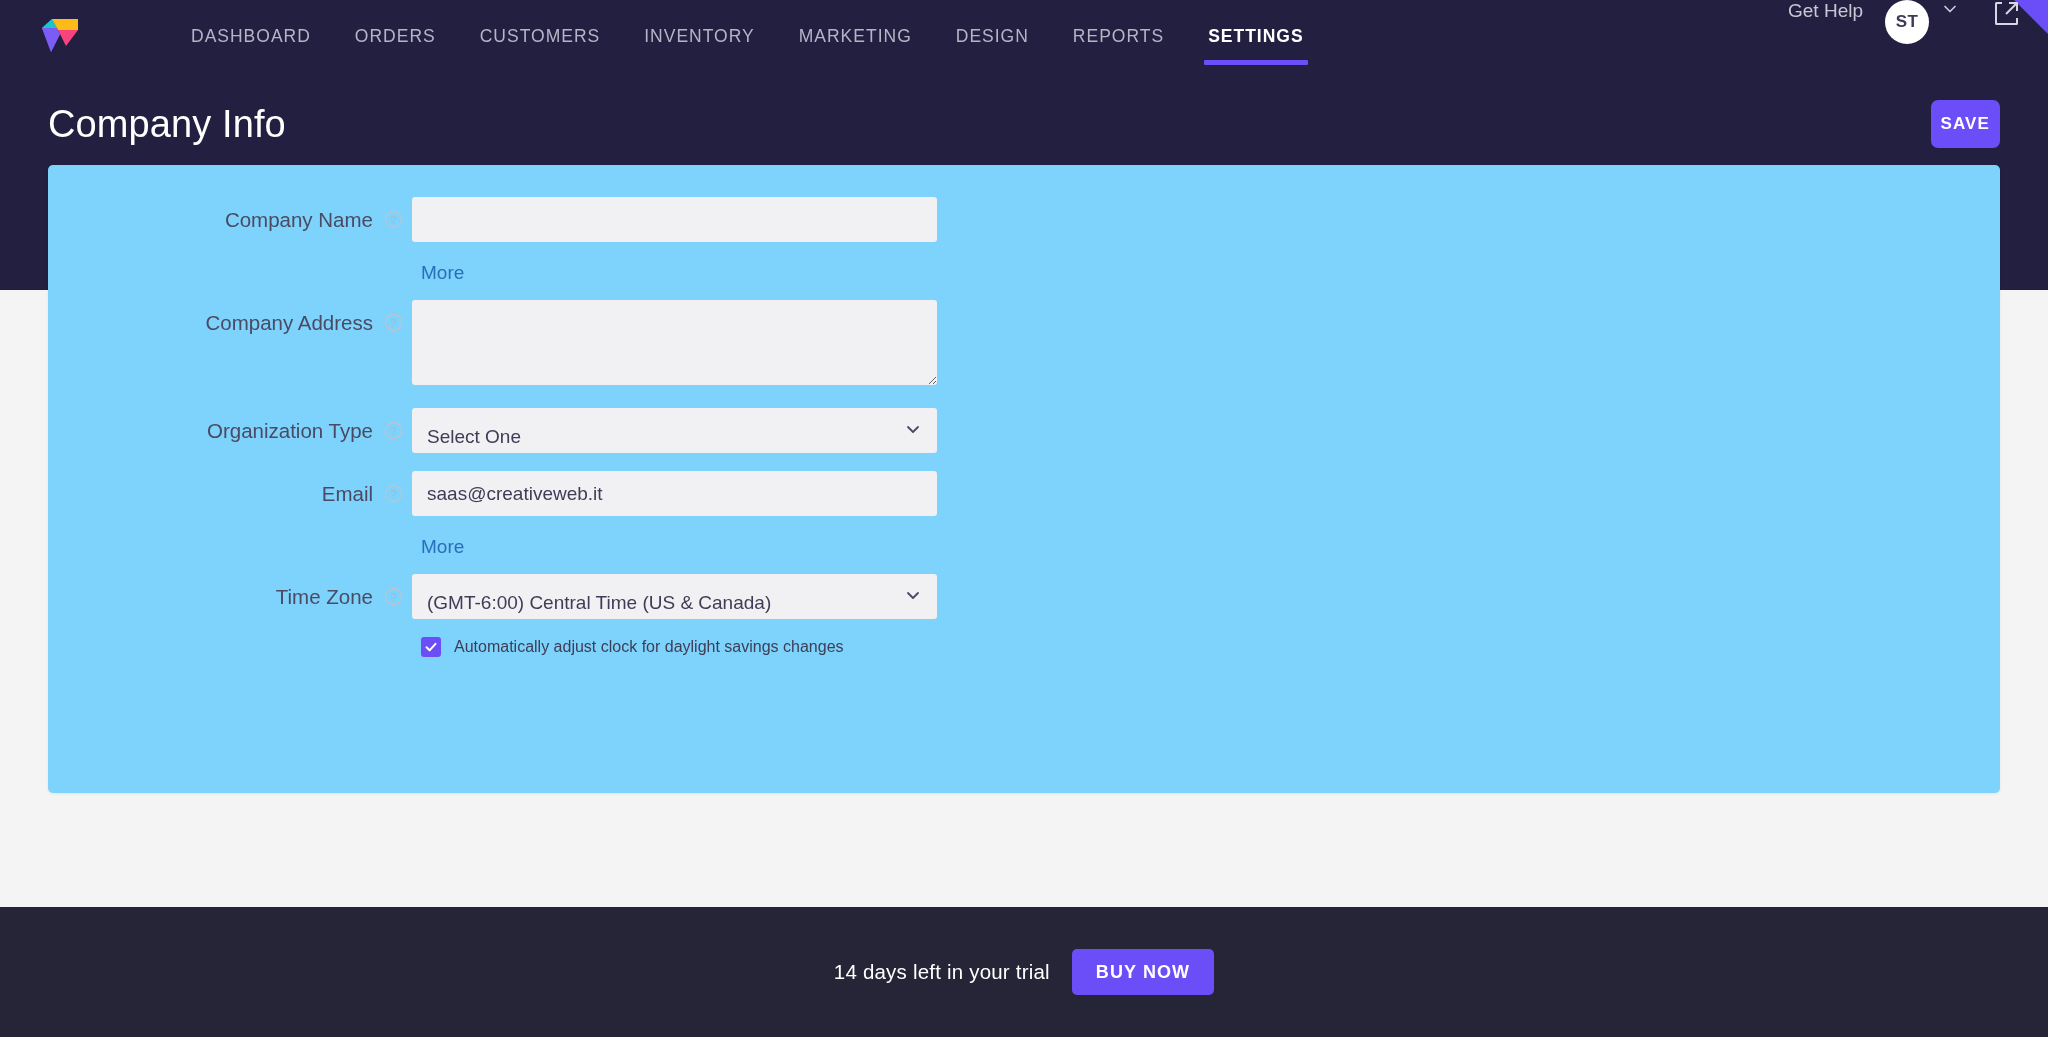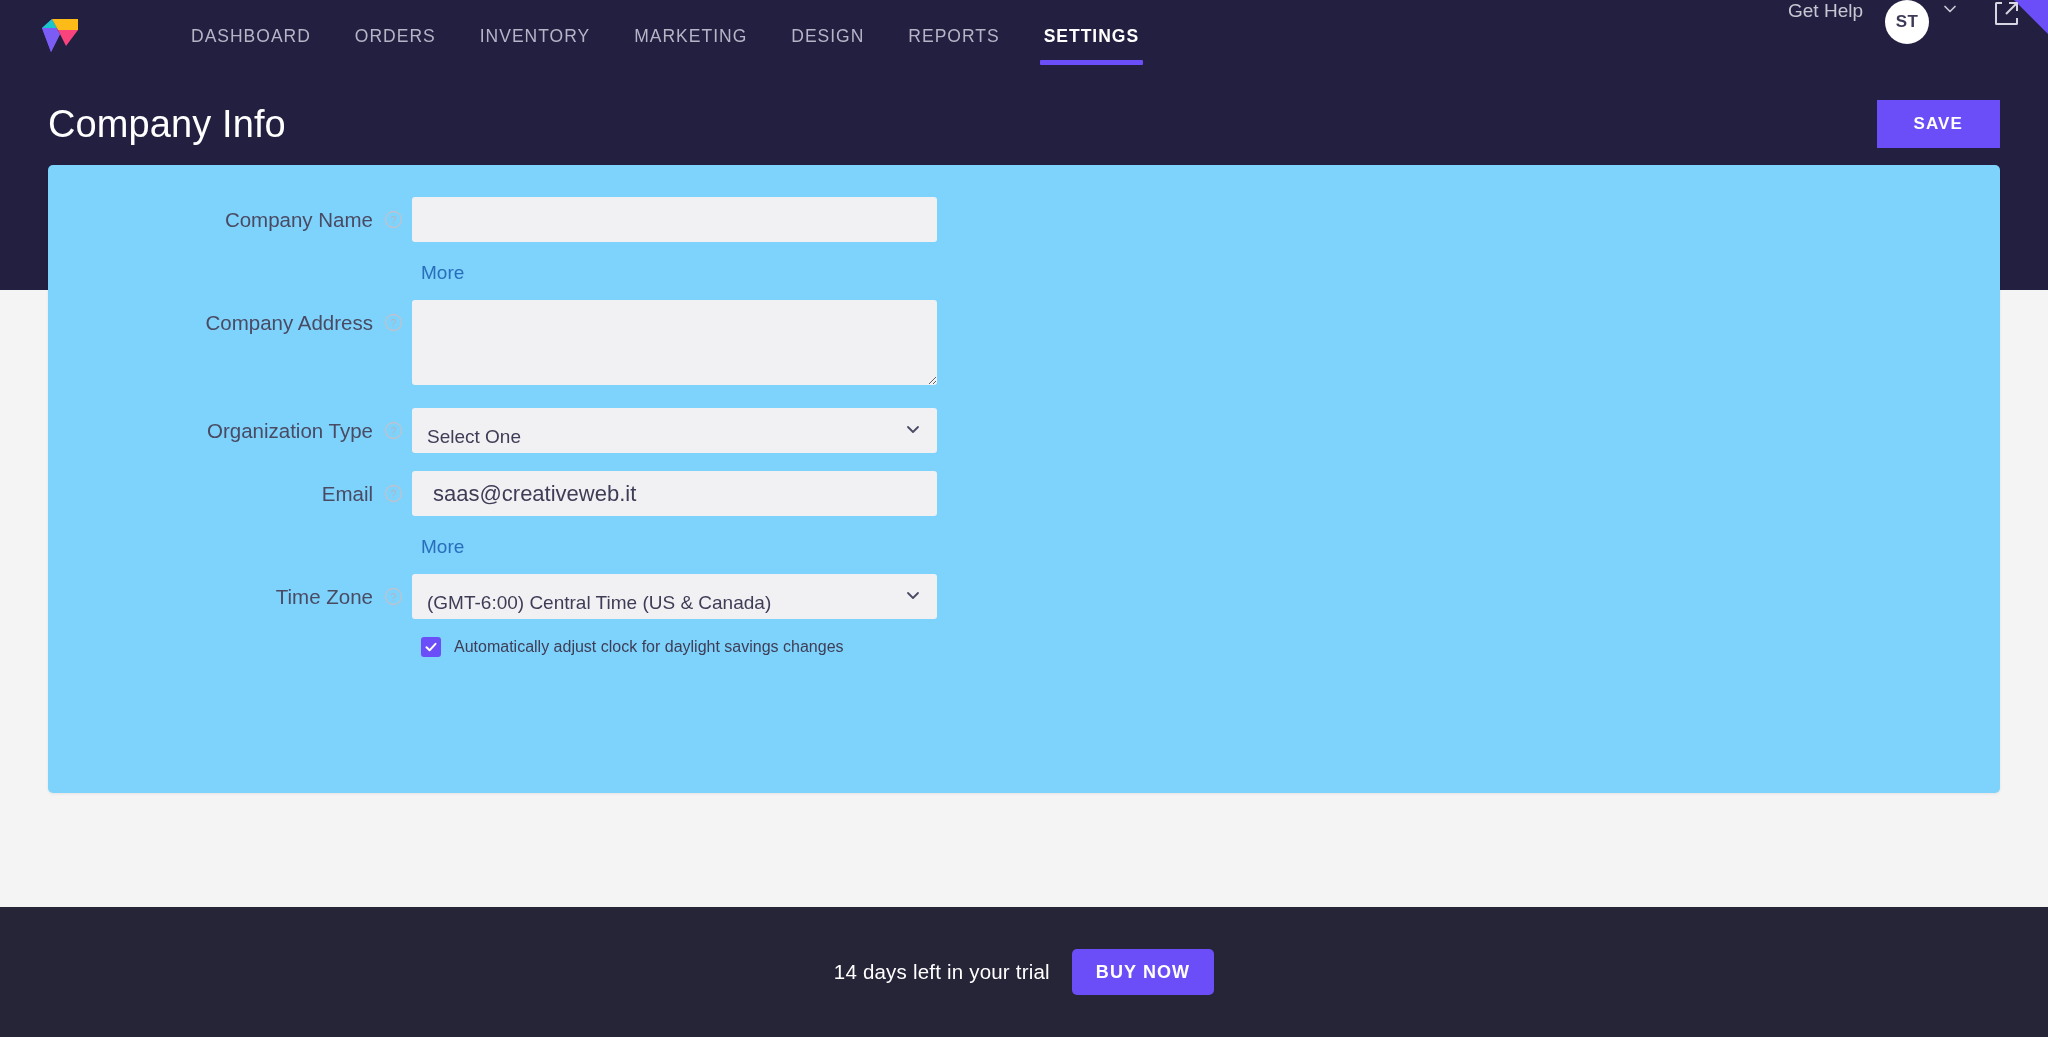--- a/index.html
+++ b/index.html
@@ -139,26 +139,26 @@
     font-size: 38px;
     font-weight: 400;
     letter-spacing: 0.1px;
   }
   .save-btn {
     margin-left: auto;
     margin-right: 48px;
     background: #6b4ef7;
     color: #ffffff;
     border: none;
-    border-radius: 0;
+    border-radius: 7px;
     font-family: inherit;
     font-size: 17px;
     font-weight: 700;
     letter-spacing: 1.1px;
-    padding: 0 37px;
+    padding: 0 10px;
     height: 48px;
     cursor: pointer;
   }
 
   
   .card {
     position: absolute;
     top: 165px;
     left: 48px;
     width: 1952px;
@@ -202,23 +202,23 @@
     width: 525px;
   }
 
   .text-input {
     width: 525px;
     height: 45px;
     background: #f1f1f4;
     border: none;
     border-radius: 3px;
     font-family: inherit;
-    font-size: 22px;
+    font-size: 19px;
     color: #3f3d56;
-    padding: 0 21px;
+    padding: 0 15px;
     outline: none;
   }
   .text-area {
     width: 525px;
     height: 85px;
     background: #f1f1f4;
     border: none;
     border-radius: 3px;
     font-family: inherit;
     font-size: 19px;
@@ -351,20 +351,23 @@
       <polygon points="9,16 22,22 13,40 4,16" fill="#7b5cf5"></polygon>
     </svg>
   </div>
 
   <div class="nav-items">
     <div class="nav-item">
       <span>DASHBOARD</span>
     </div>
     <div class="nav-item">
       <span>ORDERS</span>
+    </div>
+    <div class="nav-item">
+      <span>CUSTOMERS</span>
     </div>
     <div class="nav-item">
       <span>INVENTORY</span>
     </div>
     <div class="nav-item">
       <span>MARKETING</span>
     </div>
     <div class="nav-item">
       <span>DESIGN</span>
     </div>

